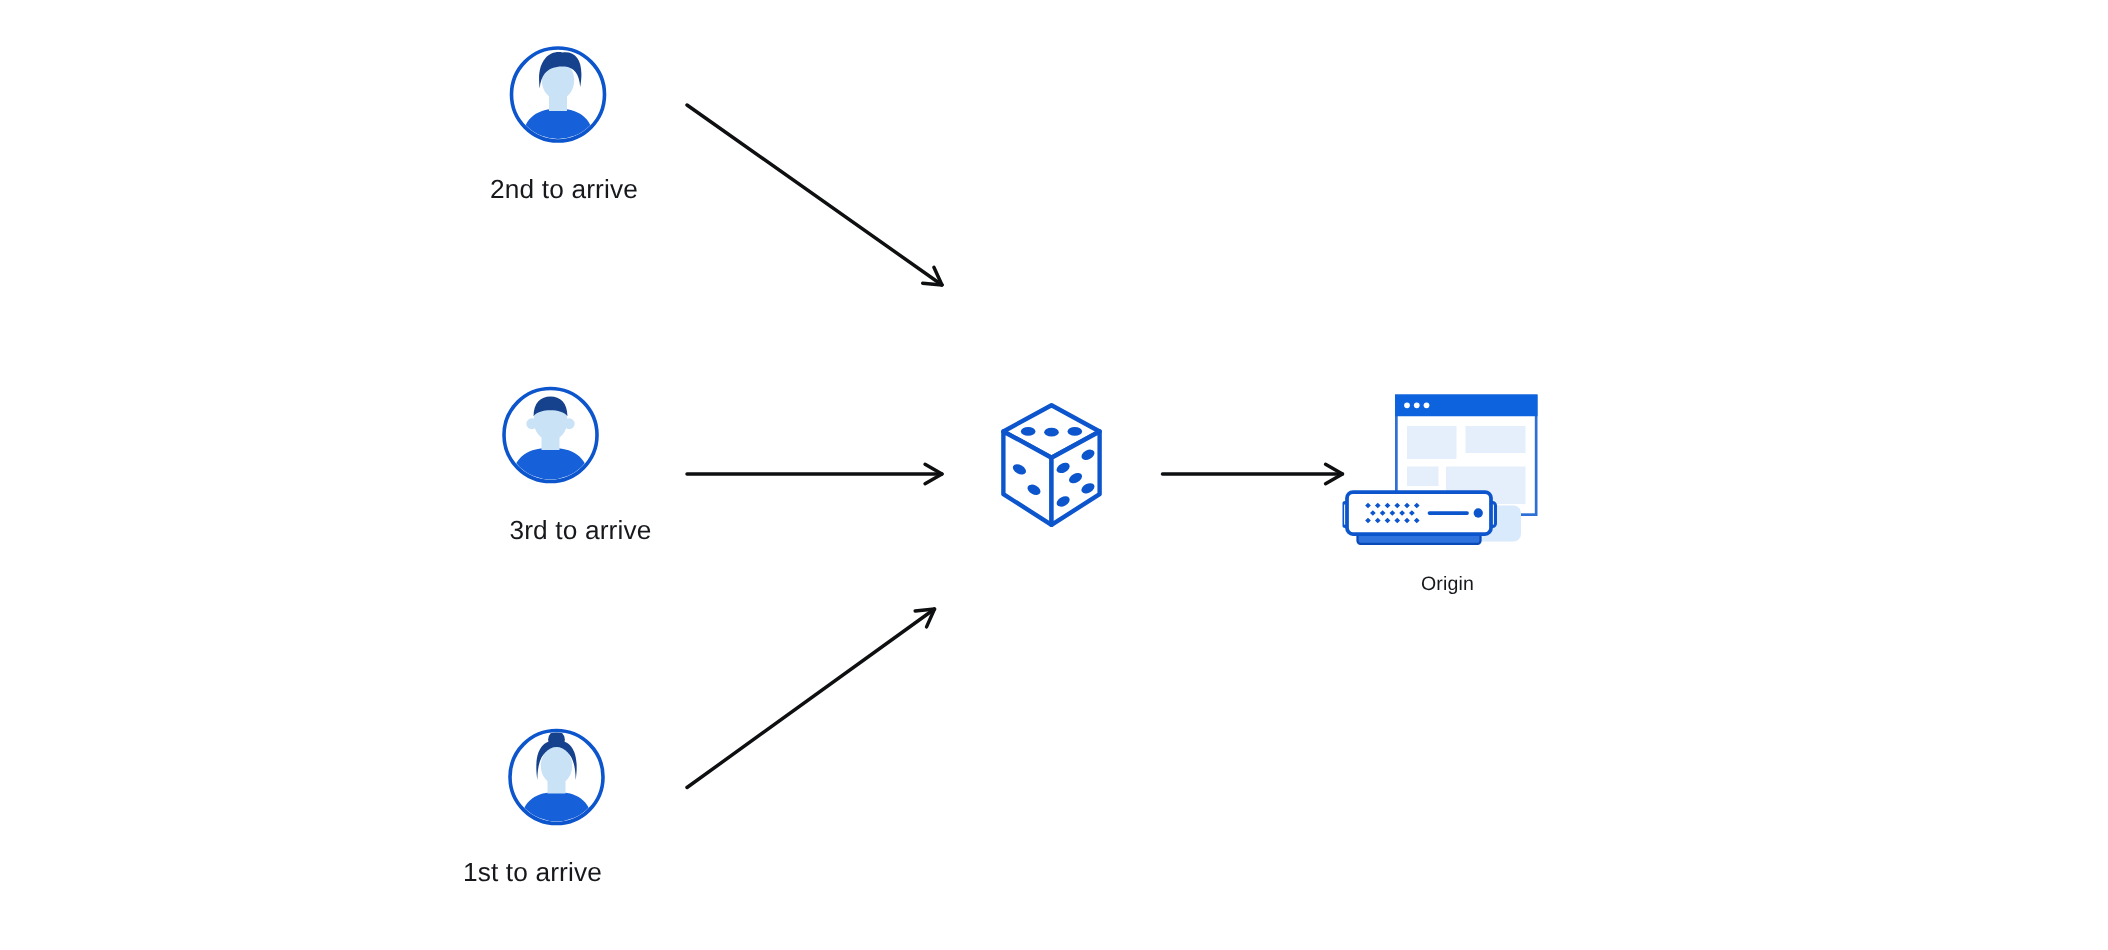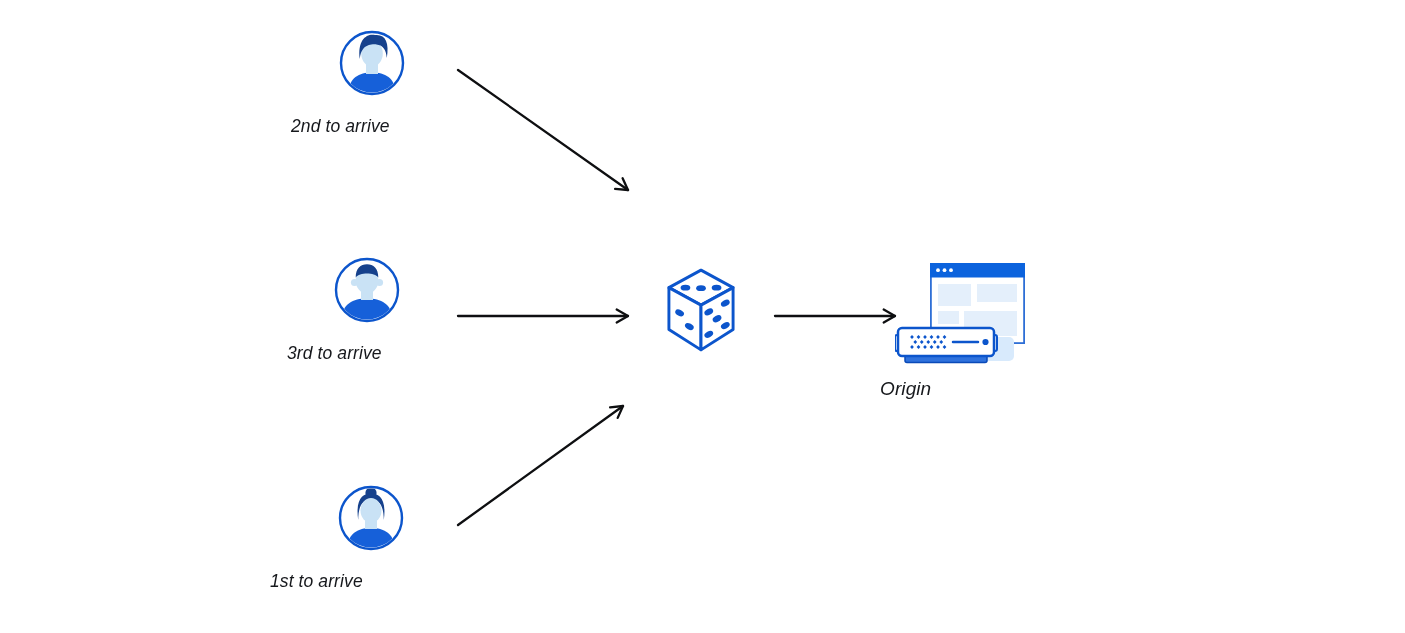--- a/index.html
+++ b/index.html
@@ -19,27 +19,27 @@
     position:relative;
     width:1405px;height:633px;
     background:#fff;
     overflow:hidden;
     font-family:"Liberation Sans", sans-serif;
   }
   .abs{position:absolute;}
   .node-label{
     position:absolute;
     width:170px;
+    text-align:center;
     font-size:17.5px;
     line-height:20px;
     color:var(--label-text);
     letter-spacing:0.1px;
-    font-style:italic;
   }
-  .origin-label{font-size:19px;}
+  .origin-label{font-size:13px;}
   svg{display:block;}
   .fill-face{fill:var(--face-light-blue);}
   .fill-hair{fill:var(--hair-navy);}
   .fill-shirt{fill:var(--shirt-blue);}
   .fill-blue{fill:var(--primary-blue);}
   .stroke-blue{stroke:var(--primary-blue);}
   .fill-panel{fill:var(--panel-light-blue);}
   .avatar-ring{fill:#ffffff;stroke:var(--primary-blue);stroke-width:2.4;}
   .dice-face{fill:#ffffff;stroke:var(--primary-blue);stroke-width:3;stroke-linejoin:round;}
   .arrow{stroke:var(--arrow-black);stroke-width:2.3;fill:none;stroke-linecap:round;stroke-linejoin:round;}
@@ -93,21 +93,21 @@
     <circle class="avatar-ring" cx="33" cy="33" r="31"></circle>
     <g clip-path="url(#clipB)">
       <path class="fill-shirt" d="M7 66 C7 47.5 18 41.5 33 41.5 C48 41.5 59 47.5 59 66 Z"></path>
       <rect class="fill-face" x="27" y="30" width="12" height="13"></rect>
       <circle class="fill-face" cx="20.5" cy="25.5" r="3.6"></circle>
       <circle class="fill-face" cx="45.5" cy="25.5" r="3.6"></circle>
       <ellipse class="fill-face" cx="33" cy="23.5" rx="11.3" ry="13.2"></ellipse>
       <path class="fill-hair" d="M21.7 20.5 C21.7 11.5 26.5 7.3 33 7.3 C39.5 7.3 44.3 11.5 44.3 20.5 C40.5 15.2 25.5 15.2 21.7 20.5 Z"></path>
     </g>
   </svg>
-  <div class="node-label" style="left:287px;top:343px;">3rd to arrive</div>
+  <div class="node-label" style="left:302px;top:343px;">3rd to arrive</div>
 
   <svg class="abs" style="left:338px;top:485px;" width="66" height="66" viewBox="0 0 66 66">
     <defs>
         <clipPath id="clipC">
           <circle cx="33" cy="33" r="29.6"></circle>
         </clipPath>
       </defs>
     <circle class="avatar-ring" cx="33" cy="33" r="31"></circle>
     <g clip-path="url(#clipC)">
       <circle class="fill-hair" cx="33" cy="8" r="5.6"></circle>

